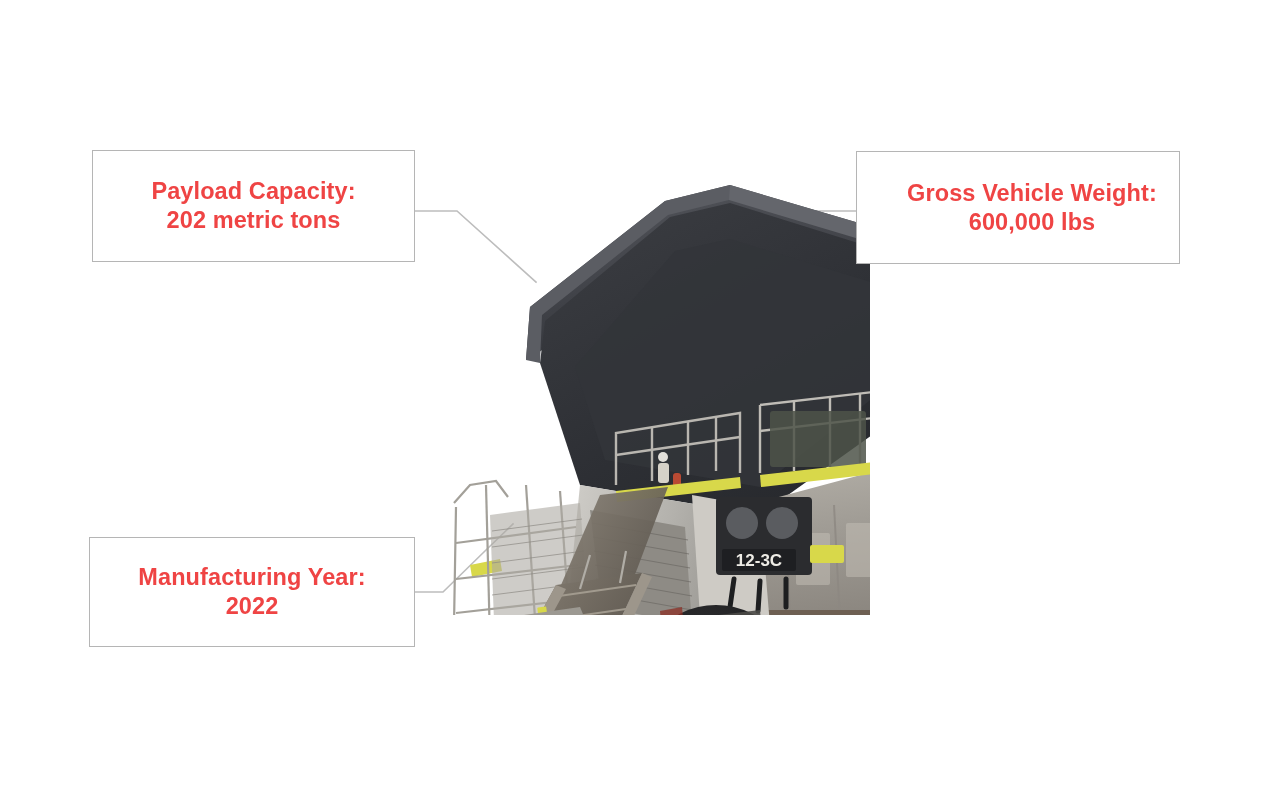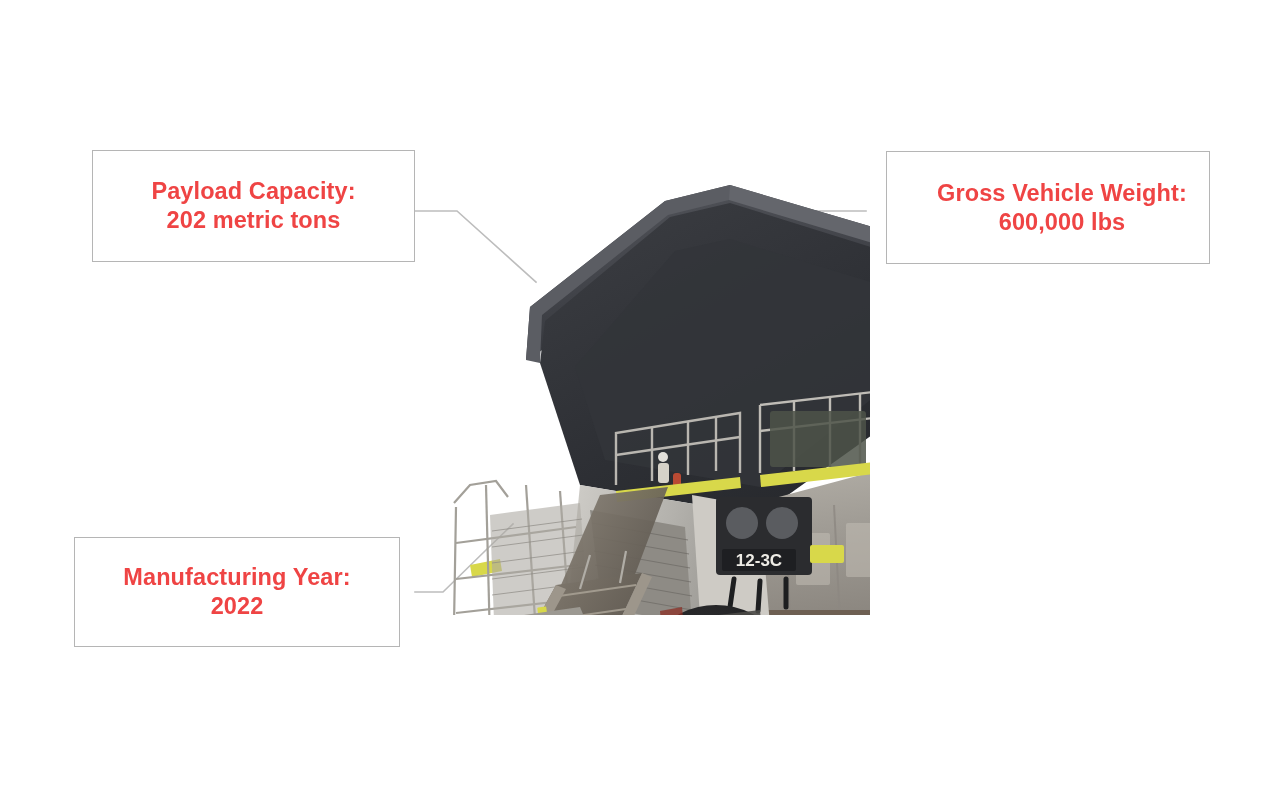--- a/index.html
+++ b/index.html
@@ -56,22 +56,22 @@
     font-weight: bold;
     font-size: 23.5px;
     line-height: 1.22;
     letter-spacing: 0.1px;
     padding: 4px 10px;
   }
   .callout .line1 { display: block; white-space: nowrap; }
   .callout .line2 { display: block; white-space: nowrap; }
 
   #callout-payload        { left: 92px;  top: 150px; width: 323px; height: 112px; }
-  #callout-gvw            { left: 886px; top: 151px; width: 324px; height: 113px; padding-left: 38px; }
-  #callout-year           { left: 74px;  top: 537px; width: 326px; height: 110px; justify-content: center; }
+  #callout-gvw            { left: 856px; top: 151px; width: 324px; height: 113px; padding-left: 38px; }
+  #callout-year           { left: 89px;  top: 537px; width: 326px; height: 110px; justify-content: center; }
   #callout-condition      { left: 864px; top: 528px; width: 321px; height: 108px; }
 </style>
 </head>
 <body>
 
 <div id="slide">
 
   <svg id="connectors" viewBox="0 0 1280 800" xmlns="http://www.w3.org/2000/svg">
     <g fill="none" stroke="#bdbdbd" stroke-width="1.6" stroke-linecap="square" stroke-linejoin="miter">
 

